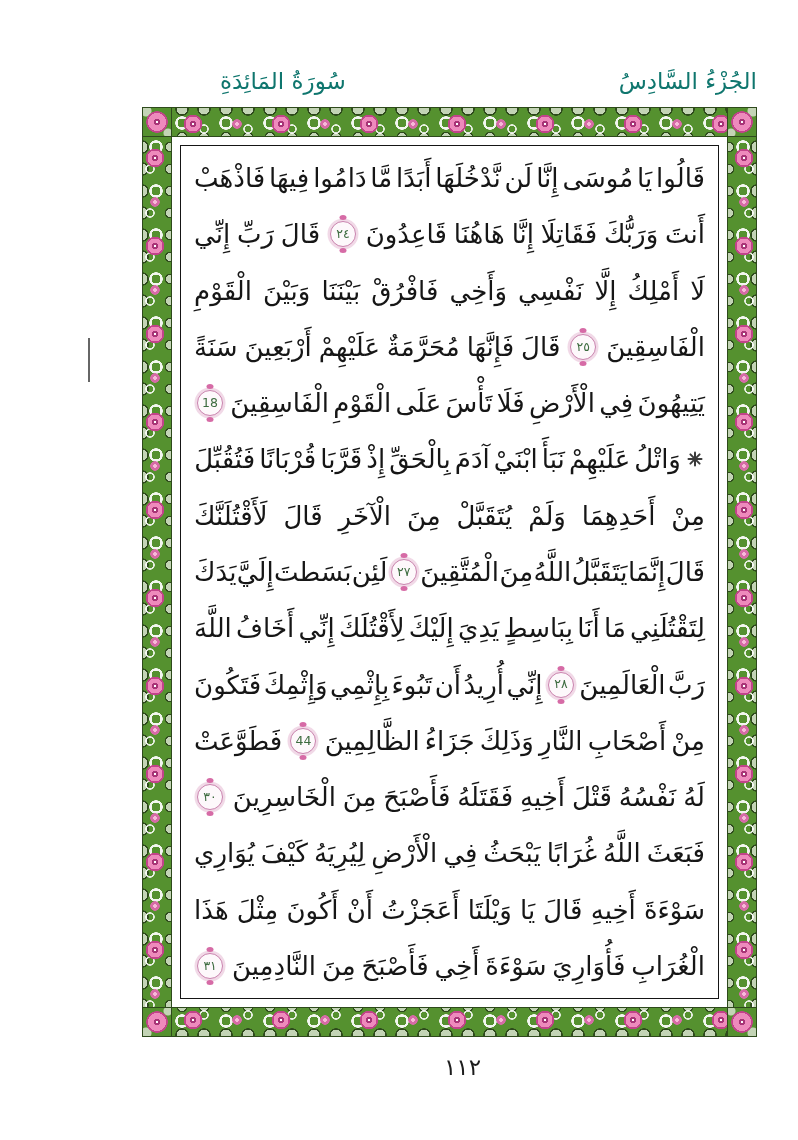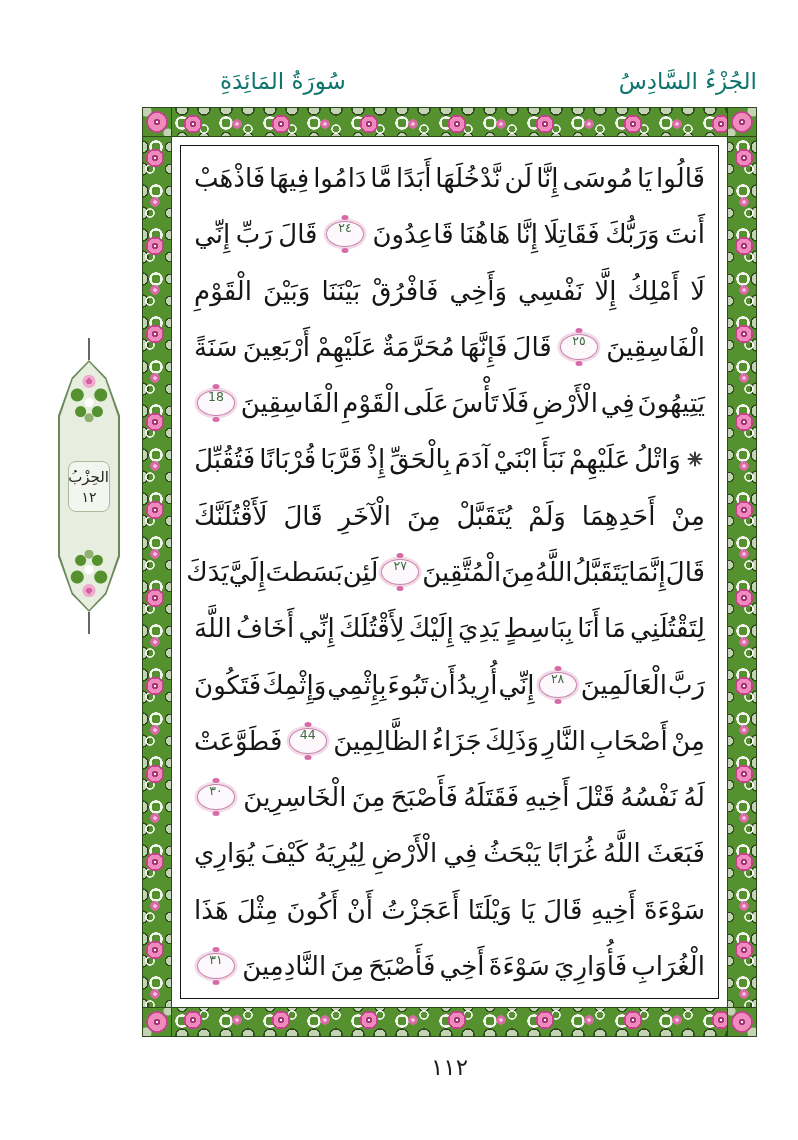--- a/index.html
+++ b/index.html
@@ -68,22 +68,22 @@
   .mushaf-line{
     display:flex;justify-content:space-between;align-items:center;
     height:56px;direction:rtl;
   }
   .mushaf-line .w{
     font-family:"DejaVu Sans",sans-serif;font-size:26px;color:#161616;
     white-space:nowrap;
   }
   
   .ayah-marker{
-    position:relative;flex:0 0 auto;display:inline-flex;align-items:flex-start;justify-content:center;
-    width:38px;height:26px;border-radius:50%;background:#fdf8fb;
+    position:relative;flex:0 0 auto;display:inline-flex;align-items:center;justify-content:center;
+    width:26px;height:26px;border-radius:50%;background:#fdf8fb;
     border:1.5px solid #c983ae;box-shadow:0 0 0 2.5px rgba(221,160,195,.40);
     margin:0 3px;box-sizing:border-box;
   }
   .ayah-marker::before,.ayah-marker::after{
     content:"";position:absolute;left:50%;transform:translateX(-50%);
     width:7px;height:5px;border-radius:50%;background:#d66ba6;
   }
   .ayah-marker::before{top:-7px;}
   .ayah-marker::after{bottom:-7px;}
   .ayah-marker b{font-weight:normal;font-size:12.5px;color:#3c6b3f;line-height:1;}
@@ -120,21 +120,21 @@
   }
   .orn.bottom{transform:scaleY(-1);}
   .hizb-panel{
     width:40px;background:#f3f6ee;border:1px solid #a9bb9b;border-radius:8px;
     text-align:center;padding:6px 0;flex:0 0 auto;
   }
   .hizb-title{font-size:15px;color:#262626;line-height:1.2;}
   .hizb-num{font-size:14px;color:#262626;margin-top:3px;}
   
   .page-number{
-    position:absolute;left:142px;top:1054px;width:615px;text-align:center;
+    position:absolute;left:155px;top:1054px;width:615px;text-align:center;
     font-size:23px;color:#1d1d1d;
   }
 </style>
 </head>
 <body>
 
 <div class="header">
   <div class="htxt">الجُزْءُ السَّادِسُ</div>
   <div class="htxt">سُورَةُ المَائِدَةِ</div>
 </div>
@@ -339,26 +339,16 @@
         <span class="w">النَّادِمِينَ</span>
         <span class="ayah-marker">
           <b>٣١</b>
         </span>
       </div>
     </div>
 </div>
 
 <div class="hizb">
   <span class="hizb-rule"></span>
-  <div class="hizb-shape-outer">
-    <div class="hizb-shape-inner">
-      <div class="orn top"></div>
-      <div class="hizb-panel">
-        <div class="hizb-title">الحِزْبُ</div>
-        <div class="hizb-num">١٢</div>
-      </div>
-      <div class="orn bottom"></div>
-    </div>
-  </div>
   <span class="hizb-rule"></span>
 </div>
 
 <div class="page-number">١١٢</div>
 
 </body></html>

